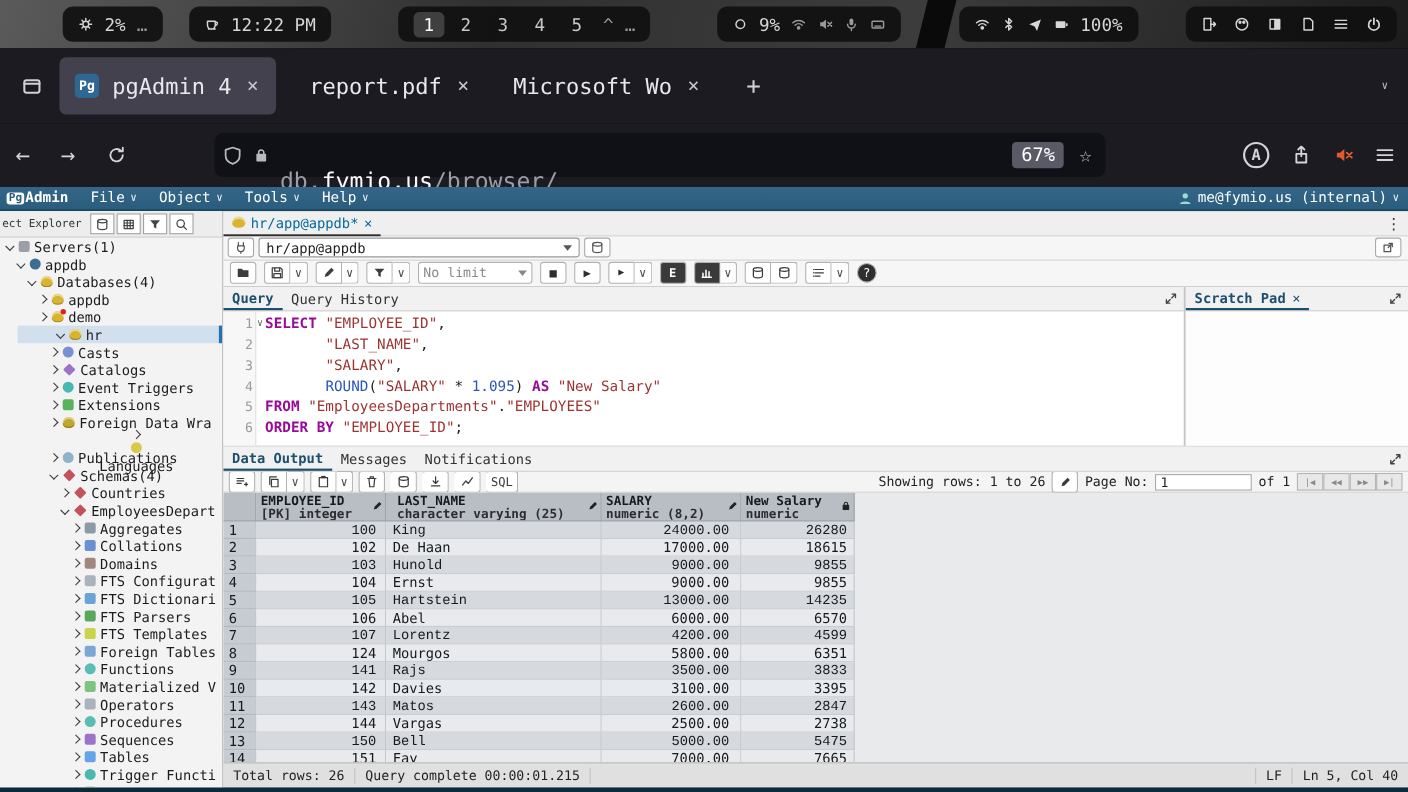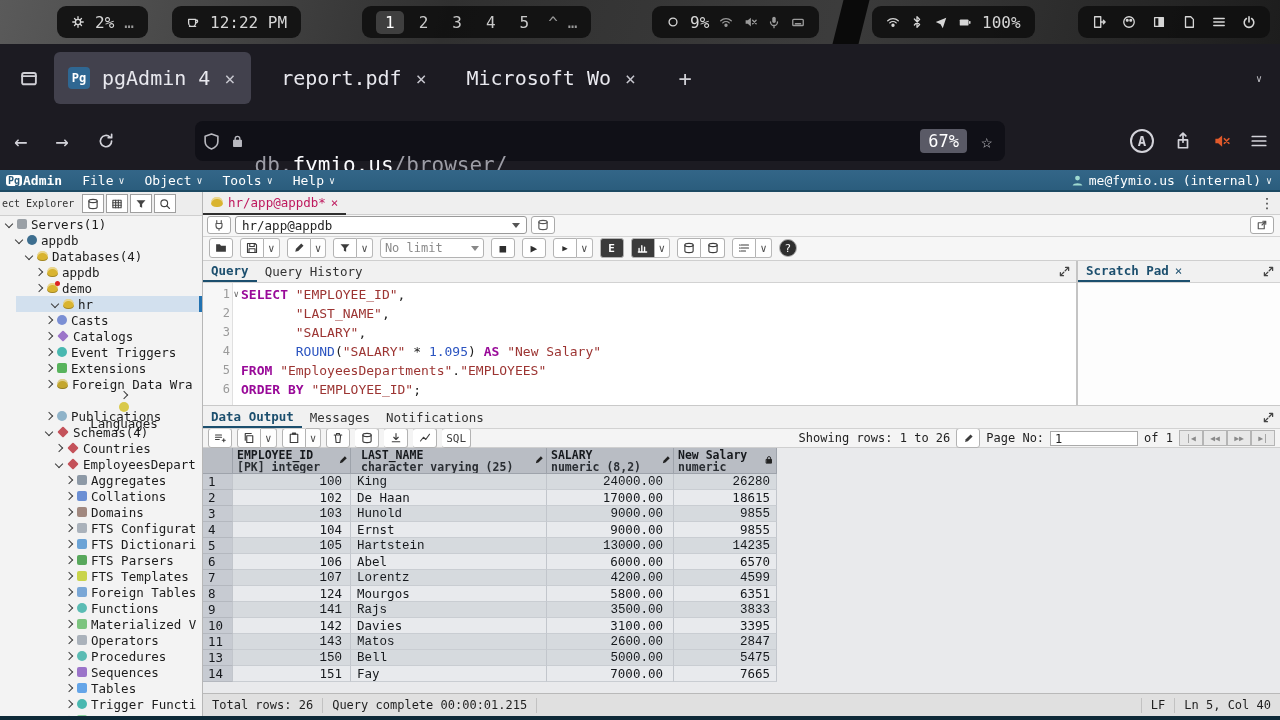--- a/index.html
+++ b/index.html
@@ -90,21 +90,21 @@
   .ticon.db { width:11px; height:10px; border-radius:45%/60% 60% 38% 38%;
     box-shadow:inset 0 2px 0 rgba(255,255,255,.45), inset 0 -1px 0 rgba(0,0,0,.25); }
   .ticon .dot { position:absolute; right:-2px; top:-2px; width:5px; height:5px;
     border-radius:50%; background:#d22; }
 
   
   #main { flex:1; display:flex; flex-direction:column; height:524px; overflow:hidden; }
   #qt-tabrow { height:23px; background:#efefef; border-bottom:1px solid #cfcfcf;
     display:flex; align-items:center; position:relative; }
   .qttab { display:flex; align-items:center; gap:5px; padding:0 8px; height:23px;
-    font-size:12.5px; color:#be185d; border-bottom:2px solid #2f2f2f; }
+    font-size:12.5px; color:#0369a1; border-bottom:2px solid #2f2f2f; }
   .dbgold { width:12px; height:10px; border-radius:45%/60% 60% 38% 38%; background:#d9b430;
     box-shadow:inset 0 2px 0 rgba(255,255,255,.45); }
   .kebab { position:absolute; right:6px; font-size:14px; color:#333; }
 
   #connrow { height:22px; background:#f6f6f6; border-bottom:1px solid #d5d5d5;
     display:flex; align-items:center; gap:4px; padding:0 4px; position:relative; }
   .connbtn { width:24px; height:18px; background:#fff; border:1px solid #aaa; border-radius:3px;
     display:flex; align-items:center; justify-content:center; color:#555; }
   #connsel { width:292px; height:18px; background:#fff; border:1px solid #999; border-radius:3px;
     font-size:12.5px; color:#222; display:flex; align-items:center; padding:0 6px; justify-content:space-between; }
@@ -1035,20 +1035,27 @@
             <div class="gc c3">3100.00</div>
             <div class="gc c4">3395</div>
           </div>
           <div class="grow odd">
             <div class="gc c0">11</div>
             <div class="gc c1">143</div>
             <div class="gc c2">Matos</div>
             <div class="gc c3">2600.00</div>
             <div class="gc c4">2847</div>
           </div>
+          <div class="grow even">
+            <div class="gc c0">12</div>
+            <div class="gc c1">144</div>
+            <div class="gc c2">Vargas</div>
+            <div class="gc c3">2500.00</div>
+            <div class="gc c4">2738</div>
+          </div>
           <div class="grow odd">
             <div class="gc c0">13</div>
             <div class="gc c1">150</div>
             <div class="gc c2">Bell</div>
             <div class="gc c3">5000.00</div>
             <div class="gc c4">5475</div>
           </div>
           <div class="grow even">
             <div class="gc c0">14</div>
             <div class="gc c1">151</div>

